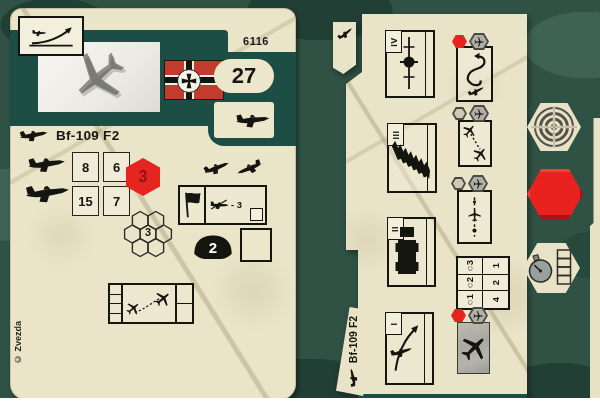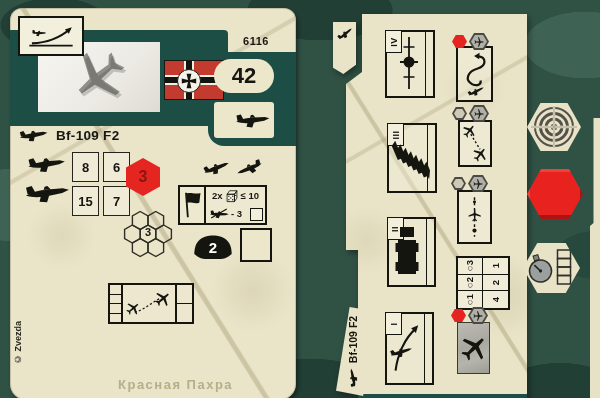--- a/index.html
+++ b/index.html
@@ -175,21 +175,21 @@
       <div class="abs flag-hbar"></div>
       <div class="abs flag-vbar"></div>
       <div class="abs flag-disc">
         <svg width="16" height="16" viewBox="0 0 20 20">
             <use href="#ironcross"></use>
           </svg>
       </div>
     </div>
 
     <div class="abs lc-num">6116</div>
-    <div class="abs lc-pill">42</div>
+    <div class="abs lc-pill">27</div>
     <div class="abs lc-planebox">
       <svg width="36" height="20" viewBox="0 0 36 18">
         <use href="#plane-side" fill="#15150f" transform="rotate(-6 18 9)"></use>
       </svg>
     </div>
 
     <div class="abs lc-title">
       <svg width="30" height="18" viewBox="0 0 36 18">
         <use href="#plane-side" fill="#15150f" transform="rotate(-10 18 9)"></use>
       </svg>
@@ -221,27 +221,20 @@
       </svg>
     </div>
 
     <div class="abs lc-combatbox">
       <div class="cb-flagcell">
         <svg width="20" height="28" viewBox="0 0 26 36">
             <use href="#blackflag"></use>
           </svg>
       </div>
       <div class="cb-right">
-        <div class="cb-top">
-          <span>2x</span>
-          <svg width="14" height="14" viewBox="0 0 20 20">
-              <use href="#die"></use>
-            </svg>
-          <span>≤ 10</span>
-        </div>
         <div class="cb-bot">
           <svg width="20" height="13" viewBox="0 0 36 20">
             <use href="#plane-side" fill="#15150f" transform="translate(0,2)"></use>
             <path d="M4,18 L32,2" stroke="#15150f" stroke-width="2.2"></path>
           </svg>
           <span>- 3</span>
           <div class="cb-sq"></div>
         </div>
       </div>
     </div>
@@ -284,21 +277,20 @@
           <use href="#plane-top" fill="#15150f" transform="translate(34,0) scale(0.58) rotate(50 16 16)"></use>
         </svg>
       </div>
       <div class="chase-rcol">
           <div></div>
           <div></div>
         </div>
     </div>
 
     <div class="abs lc-copyright">© Zvezda</div>
-    <div class="abs lc-maplabel">Красная Пахра</div>
   </div>
 
   <div class="card-right">
     <div class="rc-main">
       <div class="map-tex"></div>
       <div class="rc-teal"></div>
     </div>
 
     <div class="rc-toptab">
       <svg width="18" height="12" viewBox="0 0 36 18">

